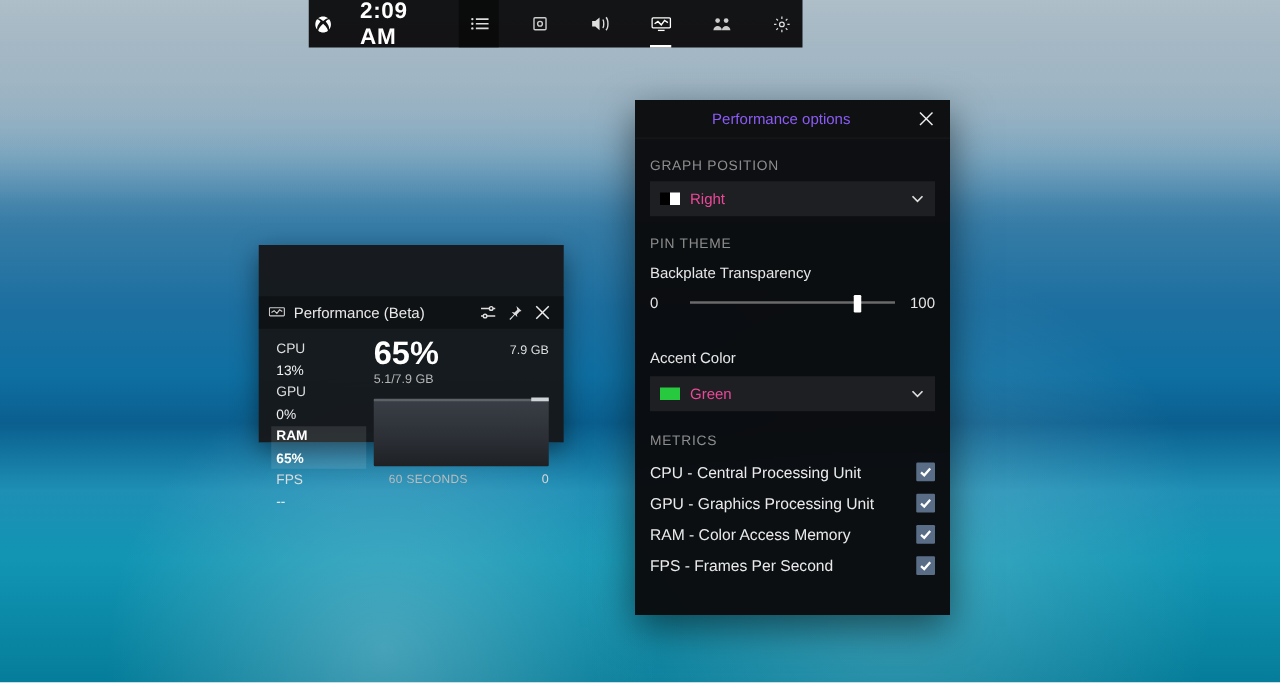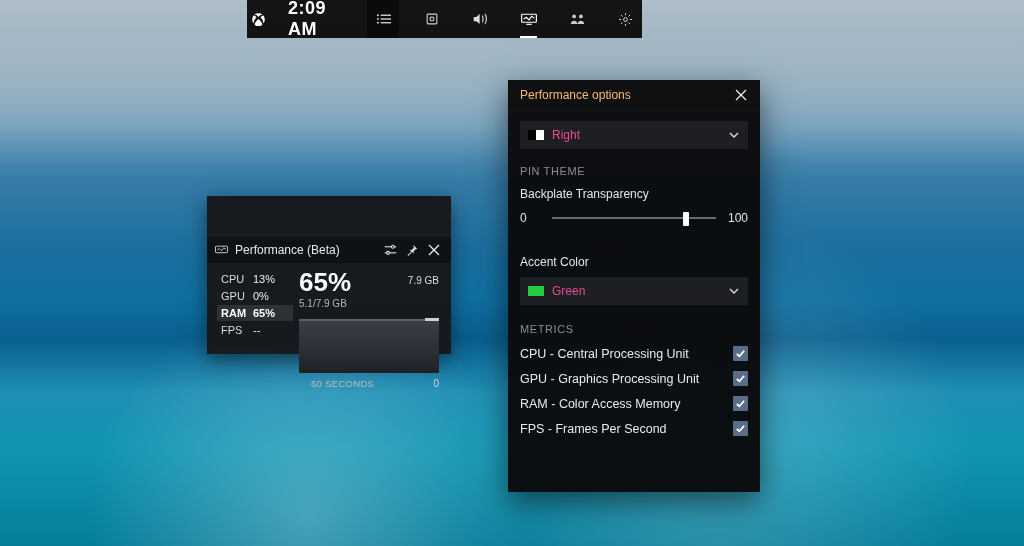--- a/index.html
+++ b/index.html
@@ -47,21 +47,21 @@
     font-size:12px; color:#e8e8e8;
     background:rgba(0,0,0,0.3);
     margin-top:41px;
   }
   .perf-title-icon { width:14px; display:flex; align-items:center; margin-right:6px; color:#ccc;}
   .perf-title { flex:1; }
   .perf-head .hicon { width:22px; height:22px; display:flex; align-items:center; justify-content:center; color:#e0e0e0; }
 
   .perf-body { display:flex; height:calc(100% - 26px); }
   .metric-col { width:76px; padding:8px 0 0 10px; font-size:11px; }
-  .metric-row { display:flex; gap:6px; padding:2px 4px; margin-bottom:1px; color:#dcdcdc; }
+  .metric-row { display:flex; gap:6px; padding:2px 4px; margin-bottom:1px; color:#dcdcdc;flex-direction:column; }
   .metric-row .mlabel { width:26px; }
   .metric-row .mval { color:#f0f0f0; }
   .metric-row.selected { background:rgba(255,255,255,0.10); }
   .metric-row.selected .mlabel, .metric-row.selected .mval { color:#fff; font-weight:600; }
 
   .graph-col { flex:1; padding:6px 10px 10px 6px; position:relative; }
   .big-pct { font-size:26px; font-weight:700; color:#fff; line-height:1; }
   .big-sub { font-size:10px; color:#b6b6b6; margin-top:3px; }
   .top-right { position:absolute; top:12px; right:12px; font-size:10px; color:#ddd; }
   .chart-area {
@@ -76,22 +76,23 @@
 
   
   .panel {
     position:absolute; left:508px; top:80px; width:252px; height:412px;
     background:rgba(10,10,12,0.97); color:#d8d8d8;
     box-shadow:0 10px 30px rgba(0,0,0,0.55);
     z-index:6;
   }
   .panel-head {
     height:30px; display:flex; align-items:center; padding:0 8px 0 12px;
-    font-size:12px; color:#fdba74;
+    font-size:12px; color:#8b5cf6;
     border-bottom:1px solid rgba(255,255,255,0.04);
+    text-align:center;
   }
   .panel-head .ptitle { flex:1; }
   .panel-head .close { width:22px; height:22px; display:flex; align-items:center; justify-content:center; color:#e0e0e0; }
 
   .panel-body { padding:10px 12px 12px 12px; font-size:12px; }
   .section-label { font-size:11px; letter-spacing:0.6px; color:#8d8d8d; margin-top:6px; margin-bottom:6px; }
   .select {
     height:28px; background:#1e1f22; display:flex; align-items:center; padding:0 8px;
     font-size:12px; color:#ec4899;
   }
@@ -243,20 +244,21 @@
       <span class="ptitle">Performance options</span>
       <span class="close">
         <svg width="12" height="12" viewBox="0 0 12 12" stroke="#eee" stroke-width="1.2">
           <line x1="1" y1="1" x2="11" y2="11"></line>
             <line x1="11" y1="1" x2="1" y2="11"></line>
         </svg>
       </span>
     </div>
 
     <div class="panel-body">
+      <div class="section-label">GRAPH POSITION</div>
       <div class="select">
         <span class="swatch half"></span>
         <span class="sval">Right</span>
         <span class="chev">
           <svg width="12" height="12" viewBox="0 0 12 12" fill="none" stroke="#ddd" stroke-width="1.4">
               <polyline points="2,4 6,8 10,4"></polyline>
             </svg>
         </span>
       </div>
 

